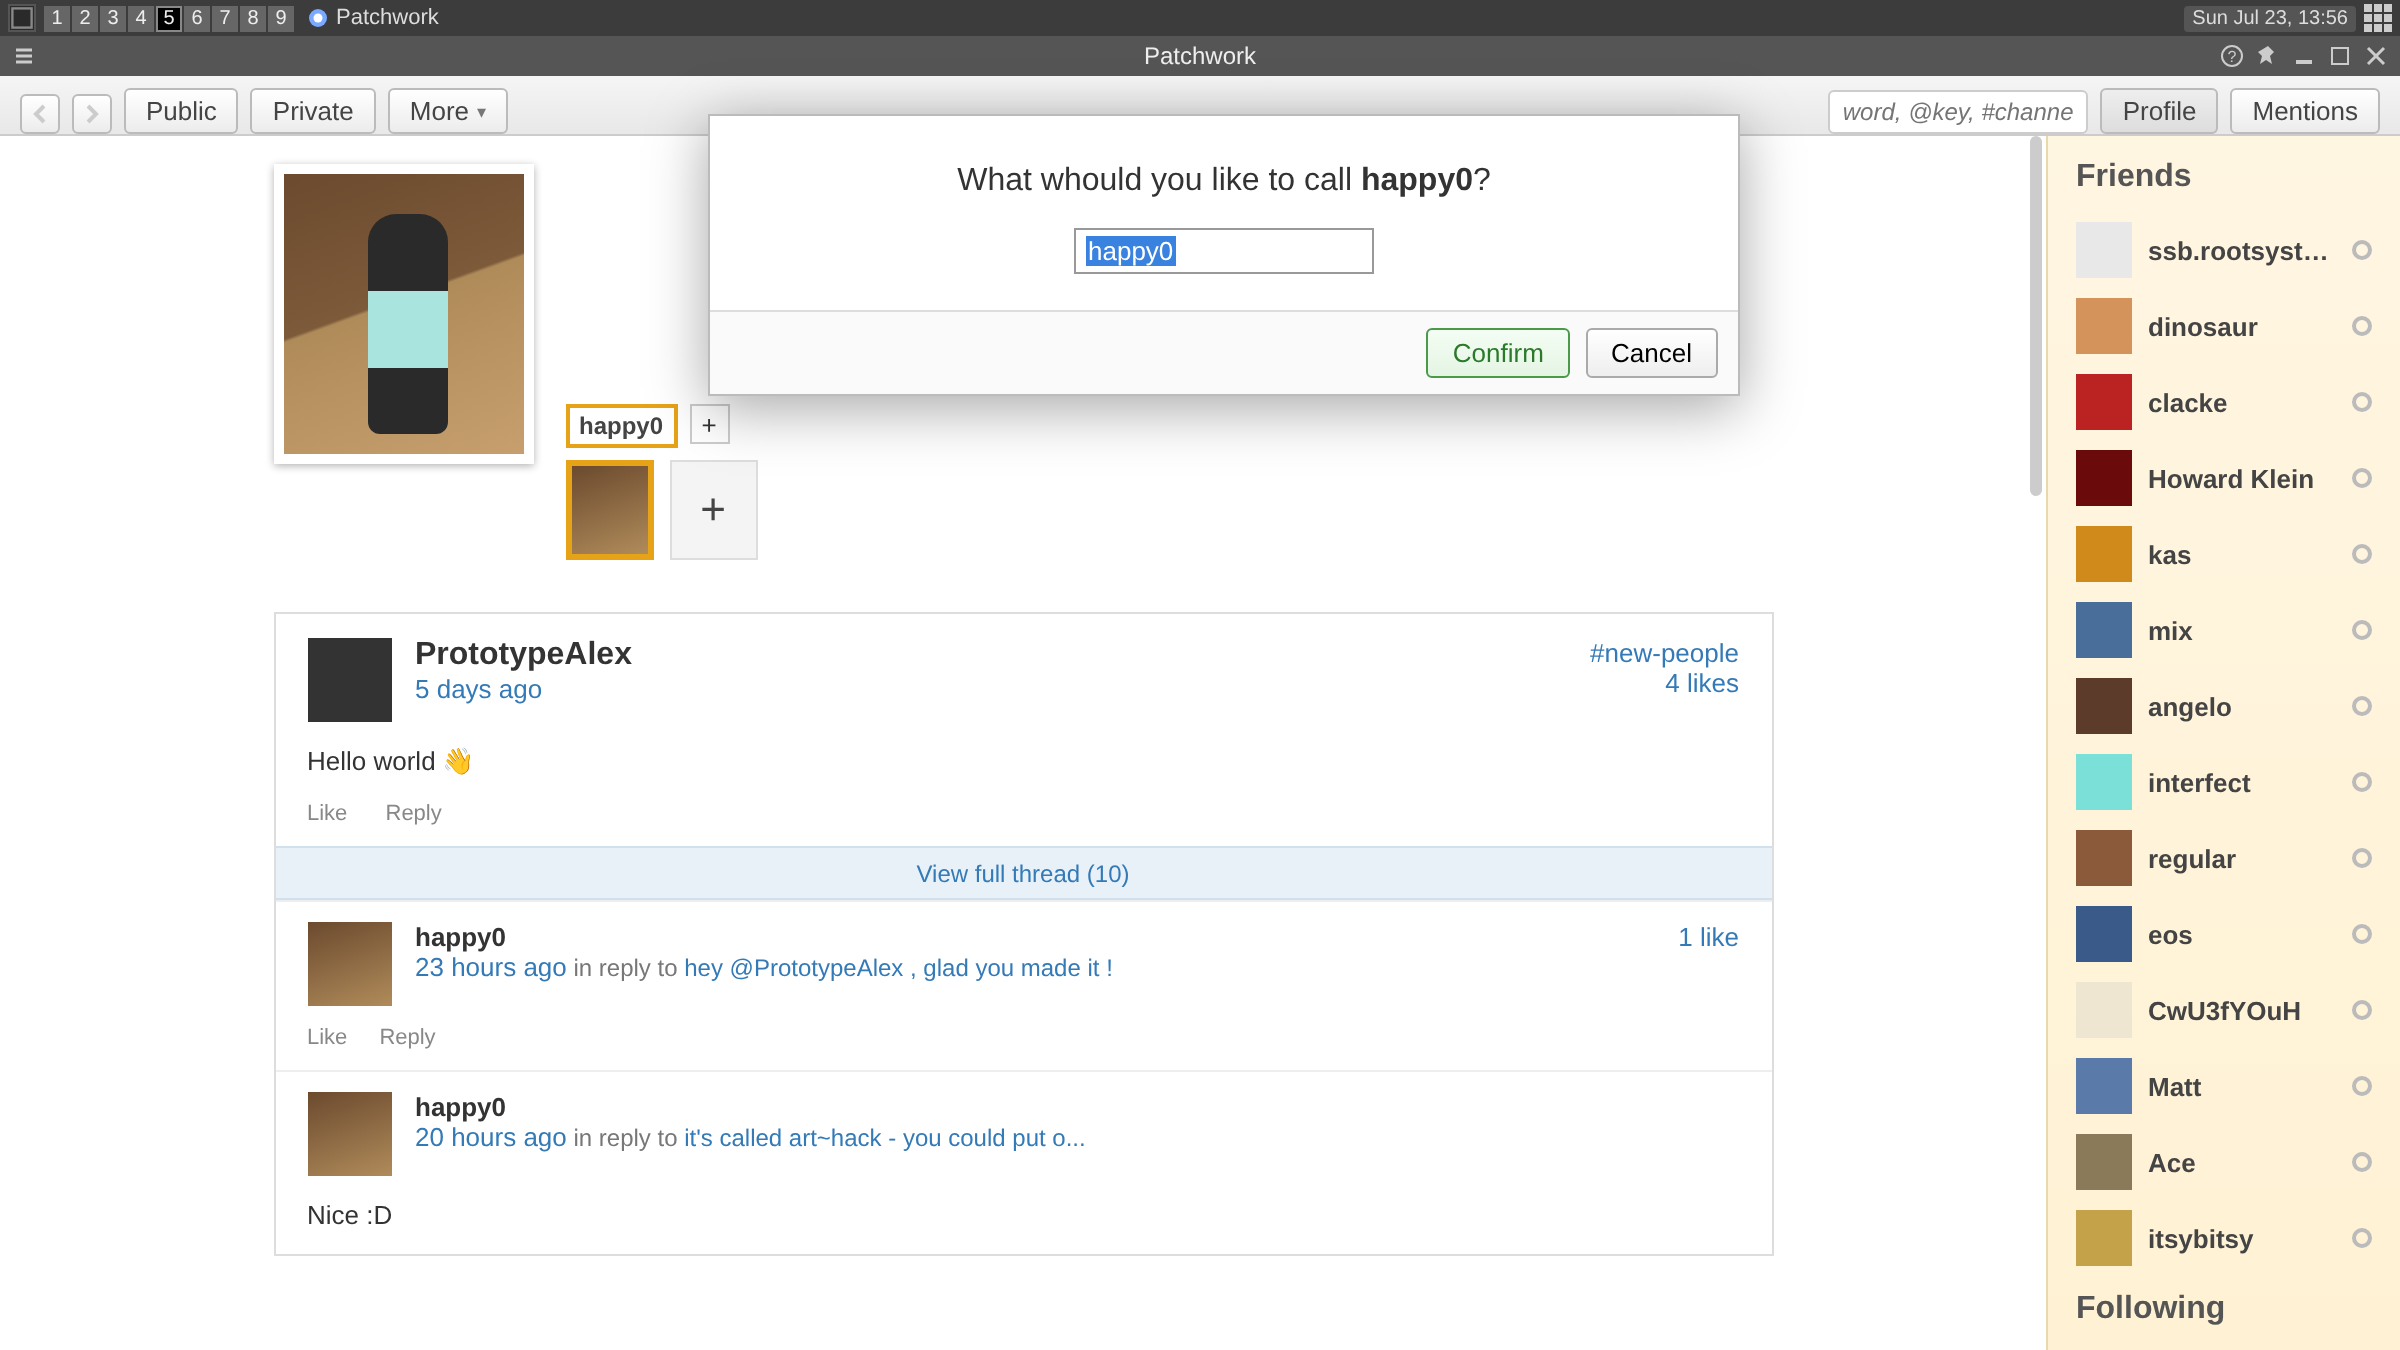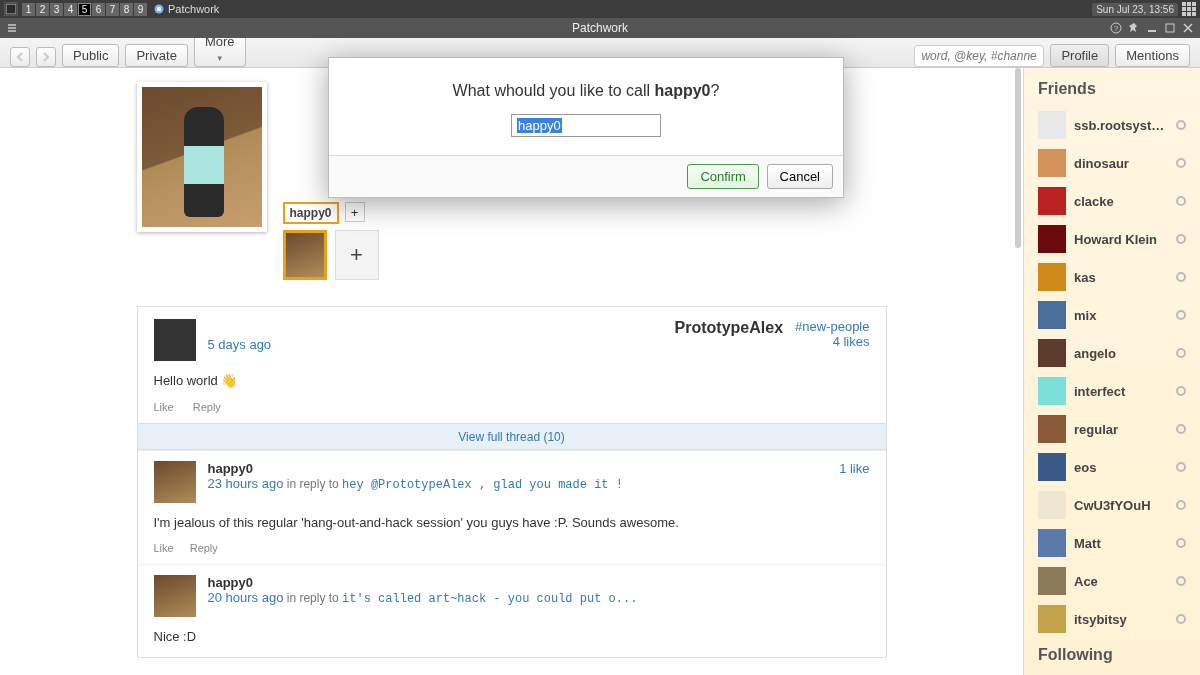--- a/index.html
+++ b/index.html
@@ -19,21 +19,21 @@
   .titlebar { background:#555; color:#eee; height:20px; display:flex; align-items:center; justify-content:center; font-size:12px; position:relative;}
   .titlebar .icons-right { position:absolute; right:6px; display:flex; gap:6px; color:#ccc;}
   .titlebar .icons-left { position:absolute; left:6px; display:flex; gap:6px; color:#ccc;}
   .titlebar svg{ width:12px; height:12px;}
 
   
   .toolbar { height:30px; background:linear-gradient(#f5f5f5,#e8e8e8); border-bottom:1px solid #ccc; display:flex; align-items:flex-end; padding:0 10px; gap:6px; font-size:13px; color:#444;}
   .nav-btn { width:20px; height:20px; background:linear-gradient(#fff,#ececec); border:1px solid #bbb; border-radius:3px; display:flex; align-items:center; justify-content:center; color:#888;}
   .nav-btn.disabled { color:#ccc;}
   .tool-btn { padding:3px 10px; background:linear-gradient(#fff,#ececec); border:1px solid #bbb; border-radius:3px; color:#444;}
-  .tool-btn.more { display:flex; align-items:center; gap:4px;flex-direction:column;}
+  .tool-btn.more { display:flex; align-items:center; gap:4px;}
   .tool-btn .caret { font-size:9px; color:#777;}
   .toolbar .spacer { flex:1;}
   .search { width:130px; padding:3px 6px; border:1px solid #ccc; border-radius:3px; color:#999; font-size:12px; font-style:italic; background:#fff;}
   .tab { padding:3px 10px; background:linear-gradient(#fff,#ececec); border:1px solid #bbb; border-radius:3px;}
   .tab.active { background:linear-gradient(#eee,#ddd);}
 
   
   .content { display:flex; height:calc(675px - 18px - 20px - 30px);}
   .main { flex:1; overflow-y:auto; background:#fff; position:relative; padding: 0 0 0 0;}
   .main-inner { width: 750px; margin: 0 auto; padding-top: 14px;}
@@ -48,42 +48,42 @@
   .thumb-plus{ width:44px; height:50px; border:1px solid #ddd; background:#f4f4f4; display:flex; align-items:center; justify-content:center; font-size:22px; color:#444;}
 
   .feed { margin-top:26px; border:1px solid #ddd;}
   .reply-hdr { background:#f3f3f3; border-bottom:1px solid #e4e4e4; padding:6px 12px; font-size:12px; color:#666;}
   .reply-hdr b{ color:#333;}
   .post { padding:12px 16px 10px; background:#fff;}
   .post-head { display:flex; gap:12px;}
   .avatar-sm { width:42px; height:42px; background:#333; flex-shrink:0;}
   .avatar-sm.h { background:linear-gradient(160deg,#6b4a2e,#b08b5a);}
   .post-meta { flex:1;}
-  .author { font-weight:bold; font-size:16px; color:#333;text-align:right;}
+  .author { font-weight:bold; font-size:16px; color:#333;}
   .author-sm { font-weight:bold; font-size:13px; color:#333;}
   .time { color:#337ab7; font-size:13px;}
   .reply-chain { color:#777; font-size:12px;}
-  .reply-chain a{ color:#337ab7; text-decoration:none;font-family:Liberation Mono, monospace;}
+  .reply-chain a{ color:#337ab7; text-decoration:none;}
   .post-right { text-align:right; font-size:13px;}
   .post-right a{ color:#337ab7; text-decoration:none; display:block;}
   .post-body { margin:10px 0 0 0; font-size:13px; color:#333; line-height:1.5;}
   .post-actions { margin-top:10px; color:#888; font-size:11px;}
   .post-actions span{ margin-right:16px;}
   .thread-bar { background:#e8f1f8; text-align:center; padding:5px; border-top:1px solid #d0e0ec; border-bottom:1px solid #d0e0ec;}
   .thread-bar a { color:#337ab7; font-size:12px; text-decoration:none;}
   .post.reply{ border-top:1px solid #eee; padding:10px 16px;}
 
   
   .sidebar { width:177px; background:linear-gradient(#fff6e2,#fff2d4); border-left:1px solid #e8d8ae; overflow-y:auto; padding:12px 0;}
   .side-title { font-size:16px; font-weight:bold; color:#555; padding:0 14px 8px;}
   .friend { display:flex; align-items:center; gap:8px; padding:5px 14px;}
   .f-av { width:28px; height:28px; background:#999; flex-shrink:0;}
   .f-name { flex:1; font-size:13px; font-weight:bold; color:#444; white-space:nowrap; overflow:hidden; text-overflow:ellipsis;}
   .f-dot { width:10px; height:10px; border:2px solid #bbb; border-radius:50%;}
-  .dialog { position:absolute; left:328px; top:57px; width:516px; background:#fff; border:1px solid #bbb; box-shadow:0 6px 28px rgba(0,0,0,.35);}
+  .dialog { position:absolute; left:354px; top:57px; width:516px; background:#fff; border:1px solid #bbb; box-shadow:0 6px 28px rgba(0,0,0,.35);}
   .dlg-body { padding:24px 20px 18px; text-align:center;}
   .dlg-q { font-size:16px; color:#333; margin-bottom:14px;}
   .dlg-q b{ font-weight:bold;}
   .dlg-input { width:150px; padding:3px 5px; border:1px solid #999; font-size:13px; text-align:left; display:inline-block;}
   .dlg-input .sel { background:#3a82e0; color:#fff; padding:0 1px;}
   .dlg-ftr { border-top:1px solid #ddd; padding:8px 10px; text-align:right; background:#fafafa;}
   .dlg-btn { padding:4px 12px; border:1px solid #aaa; border-radius:3px; background:linear-gradient(#fff,#eee); font-size:13px; margin-left:4px;}
   .dlg-btn.primary { border:1px solid #4a9a4a; color:#2b7a2b; background:linear-gradient(#f4fdf4,#e4f5e4);}
 
   .scroll-ind{ position:absolute; right:2px; top:0; width:6px; height:100%; }
@@ -232,21 +232,20 @@
     <div class="post-head">
       <div class="avatar-sm h"></div>
       <div class="post-meta">
         <div class="author-sm">happy0</div>
         <span class="reply-chain"><span class="time">23 hours ago</span><span> in reply to </span><a>hey @PrototypeAlex , glad you made it !</a></span>
       </div>
       <div class="post-right">
                   <a>1 like</a>
                 </div>
     </div>
-    <div class="post-body">I'm jealous of this regular 'hang-out-and-hack session' you guys have :P. Sounds awesome.</div>
 
     <div class="post-actions"><span>Like</span><span>Reply</span></div>
             </div>
             <div class="post reply">
     <div class="post-head">
       <div class="avatar-sm h"></div>
       <div class="post-meta">
         <div class="author-sm">happy0</div>
         <span class="reply-chain"><span class="time">20 hours ago</span><span> in reply to </span><a>it's called art~hack - you could put o...</a></span>
       </div>

